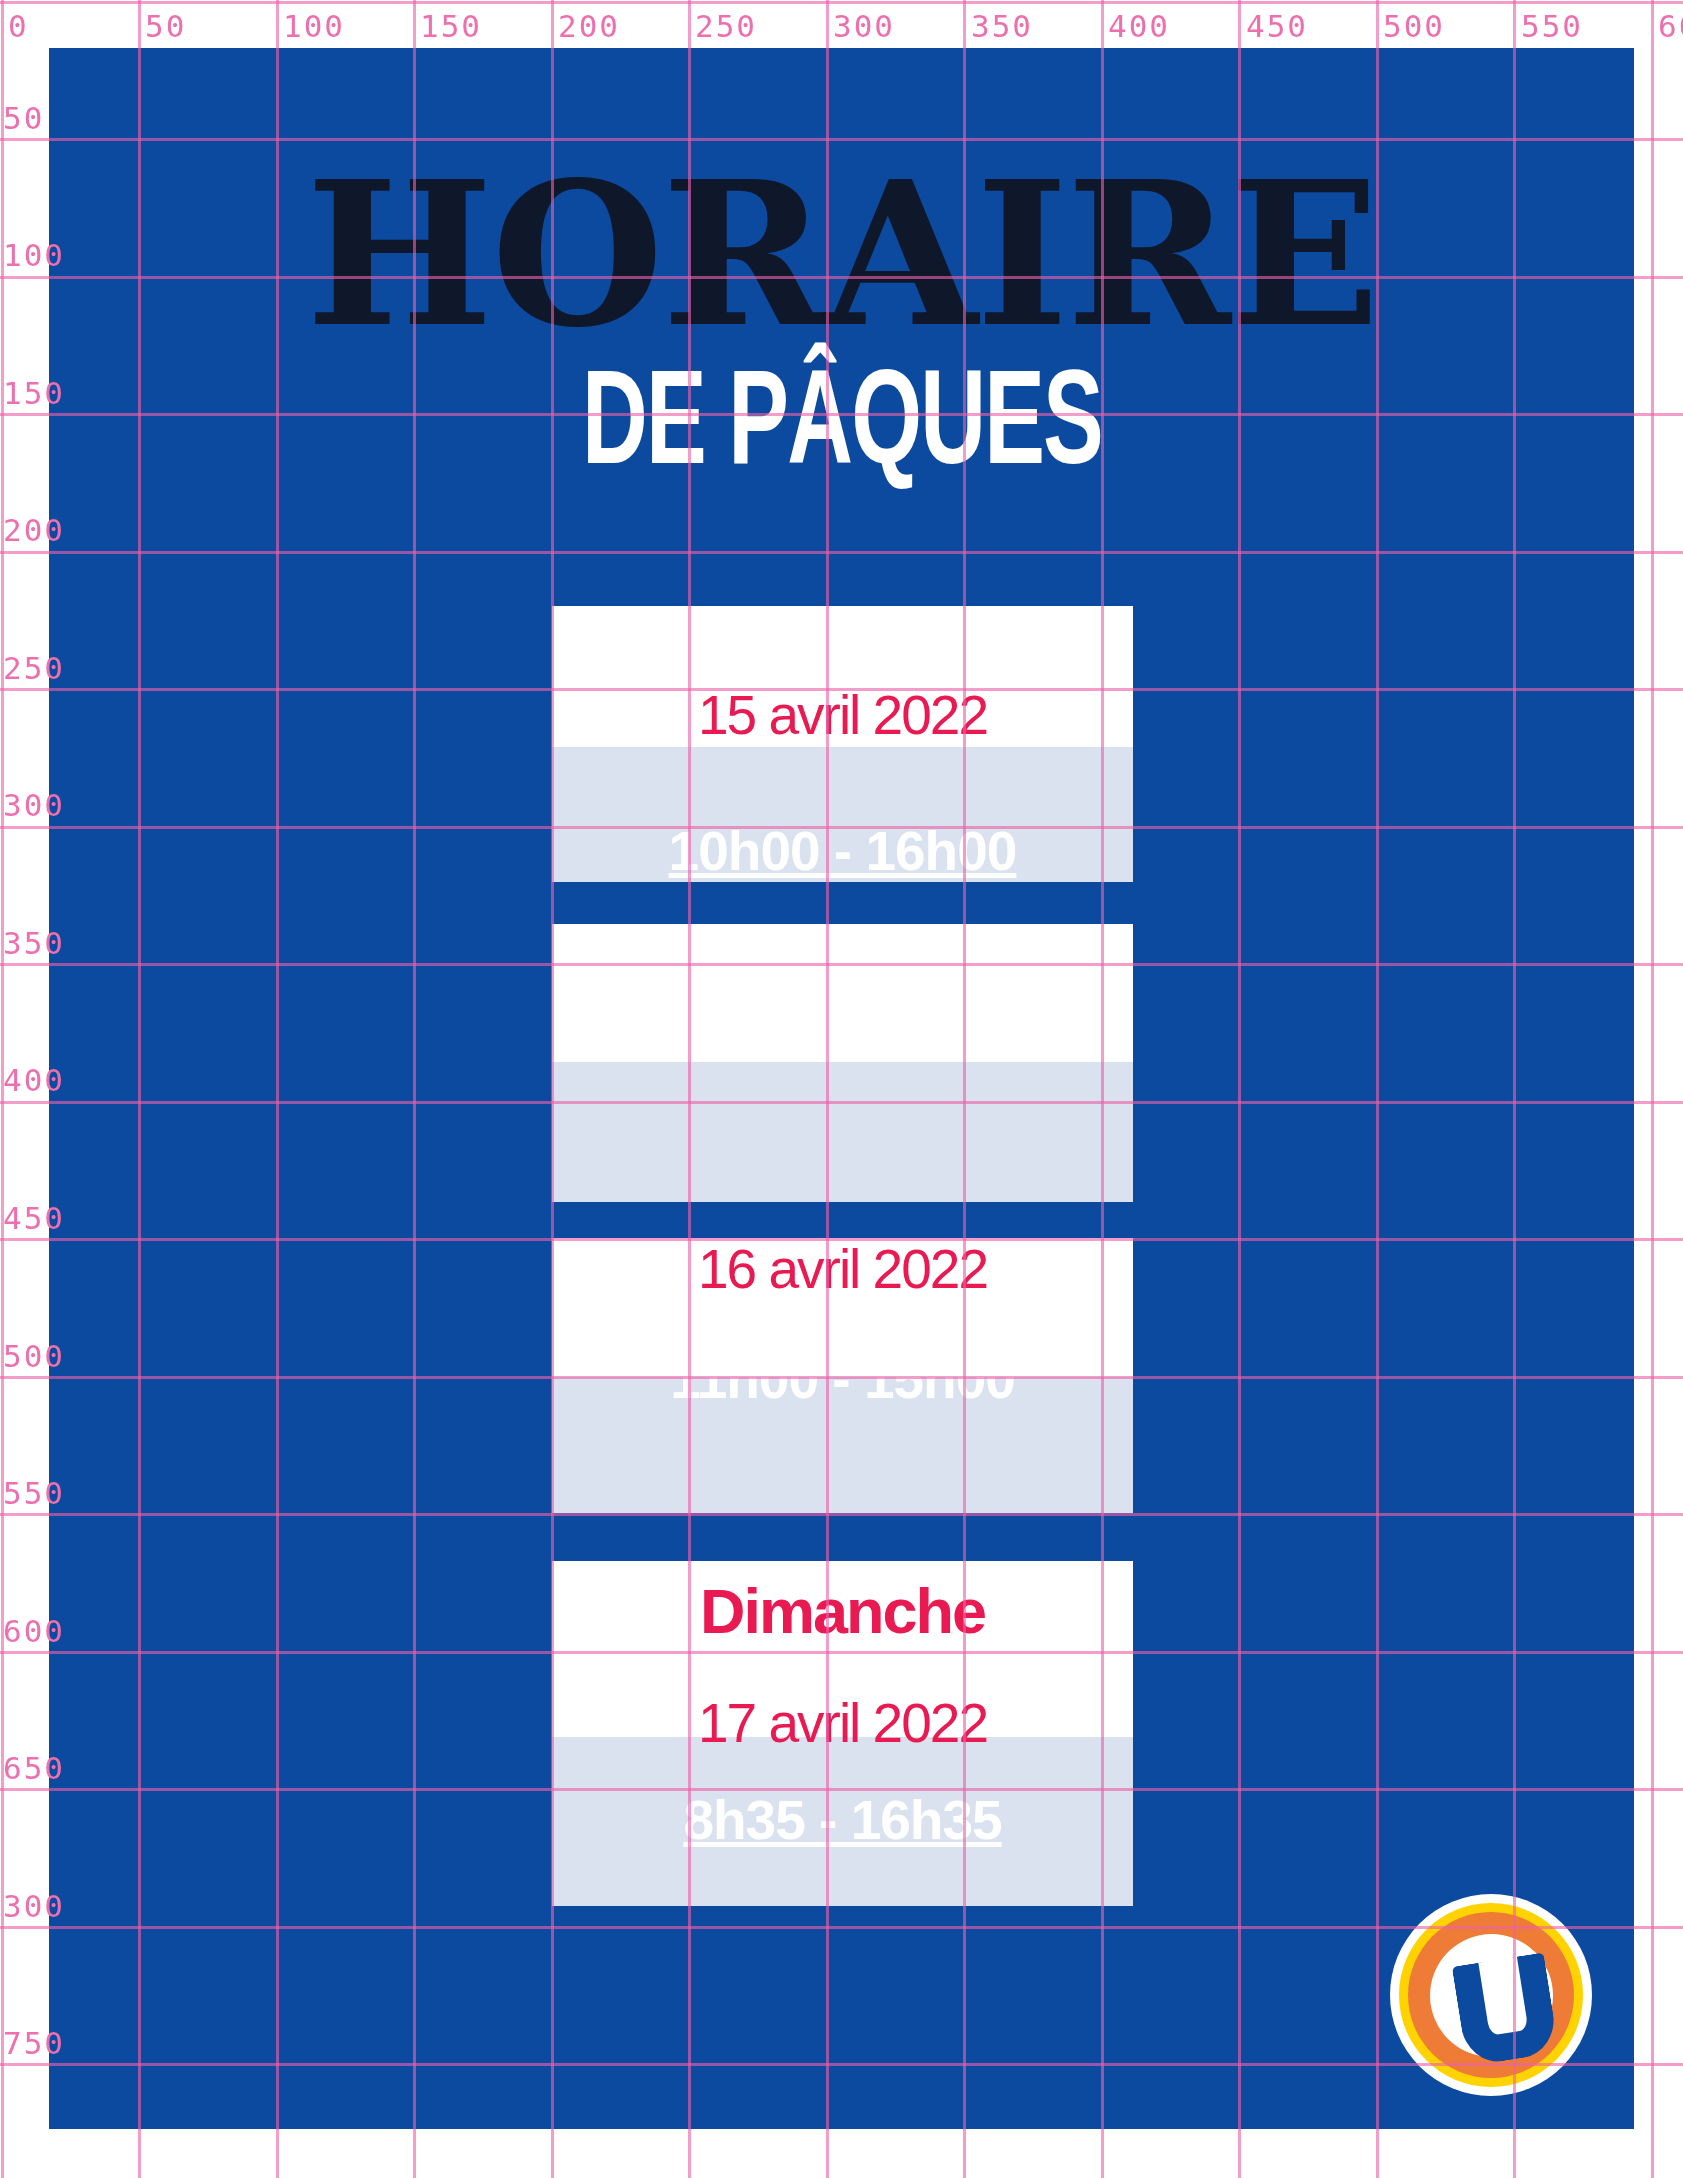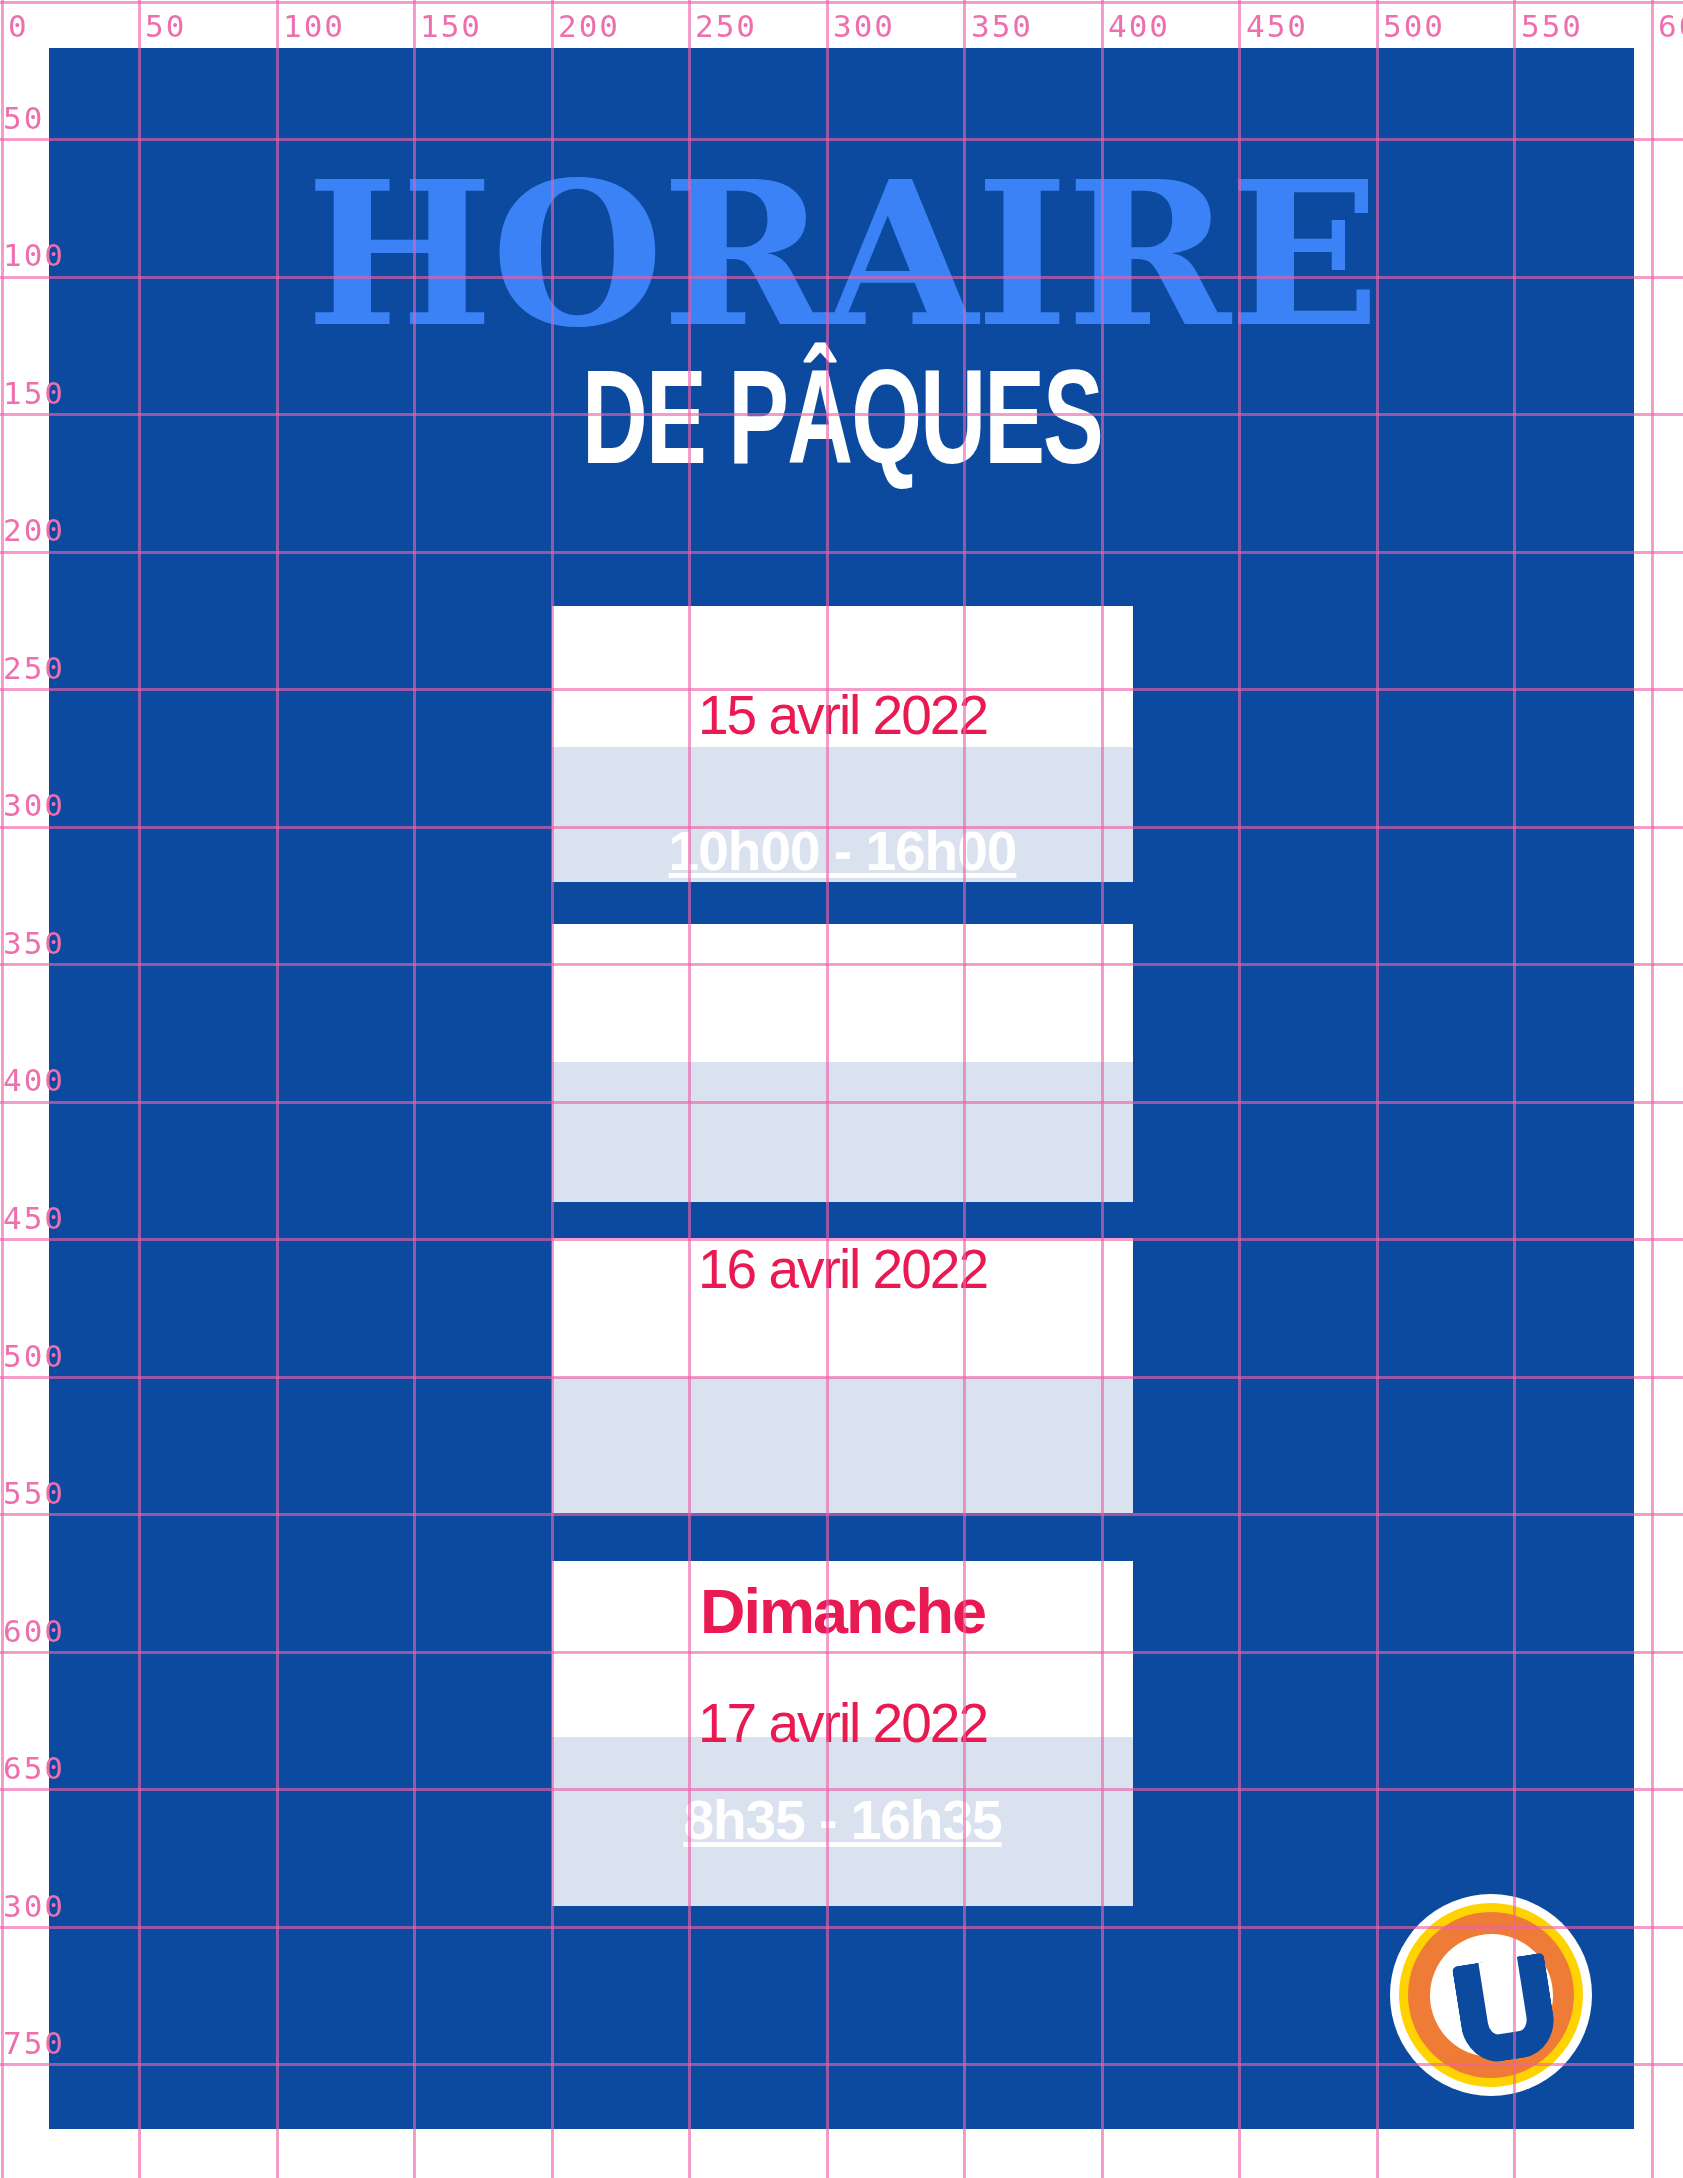--- a/index.html
+++ b/index.html
@@ -2,21 +2,21 @@
 <html style="--blue: #0b4a9e; --band: #d9e2ee; --red: #e91a52; --pink: #ee6fad; --grid: rgba(238,95,170,0.62); --orange: #ef7c36; --yellow: #ffd300;"><head>
 <meta charset="utf-8">
 <style>
   html,body{margin:0;padding:0;background:#ffffff;}
   .page{position:relative;width:1683px;height:2178px;overflow:hidden;background:#fff;
         font-family:"Liberation Sans",sans-serif;}
   .poster{position:absolute;left:49px;top:48px;width:1585px;height:2081px;background:var(--blue,#0b4a9e);}
   .abs{position:absolute;}
   .center{text-align:center;display:flex;align-items:center;justify-content:center;}
   .title1{left:248px;top:156px;width:1188px;height:198px;line-height:198px;
-          font-family:"DejaVu Serif",serif;font-weight:bold;font-size:198px;color:#3b82f6;
+          font-family:"DejaVu Serif",serif;font-weight:bold;font-size:198px;color:#0f172a;
           letter-spacing:-2px;}
   .title2{left:248px;top:342px;width:1188px;height:149px;line-height:149px;
           font-weight:bold;font-size:99px;color:#ffffff;letter-spacing:-2px;
           transform:scale(0.92,1.35);}
   .cardw{left:552px;width:581px;background:#ffffff;}
   .cardl{left:552px;width:581px;background:var(--band,#d9e2ee);}
   .txt{left:552px;width:581px;height:79px;line-height:79px;}
   .day{font-weight:bold;font-size:63px;color:var(--red,#e91a52);letter-spacing:-2px;}
   .date{font-size:55px;color:var(--red,#e91a52);letter-spacing:-2px;}
   .time{font-weight:bold;font-size:55px;color:#ffffff;letter-spacing:-1px;}
@@ -45,20 +45,21 @@
   <div class="abs cardl" style="top:747px;height:135px;"></div>
   <div class="abs center txt date" style="top:676px;">15 avril 2022</div>
   <div class="abs center txt time" style="top:812px;text-decoration:underline;">10h00 - 16h00</div>
 
   <div class="abs cardw" style="top:924px;height:139px;"></div>
   <div class="abs cardl" style="top:1062px;height:140px;"></div>
 
   <div class="abs cardw" style="top:1238px;height:140px;"></div>
   <div class="abs cardl" style="top:1377px;height:136px;"></div>
   <div class="abs center txt date" style="top:1230px;">16 avril 2022</div>
+  <div class="abs center txt time" style="top:1340px;">11h00 - 15h00</div>
 
   <div class="abs cardw" style="top:1561px;height:176px;"></div>
   <div class="abs cardl" style="top:1737px;height:169px;"></div>
   <div class="abs center txt day" style="top:1572px;">Dimanche</div>
   <div class="abs center txt date" style="top:1684px;">17 avril 2022</div>
   <div class="abs center txt time" style="top:1781px;text-decoration:underline;">8h35 - 16h35</div>
 
   <div class="circle abs" style="left:1390px;top:1894px;width:202px;height:202px;background:#ffffff;">
     <div class="circle" style="left:9px;top:9px;width:184px;height:184px;background:var(--yellow,#ffd300);">
       <div class="circle" style="left:9px;top:9px;width:166px;height:166px;background:var(--orange,#ef7c36);">

